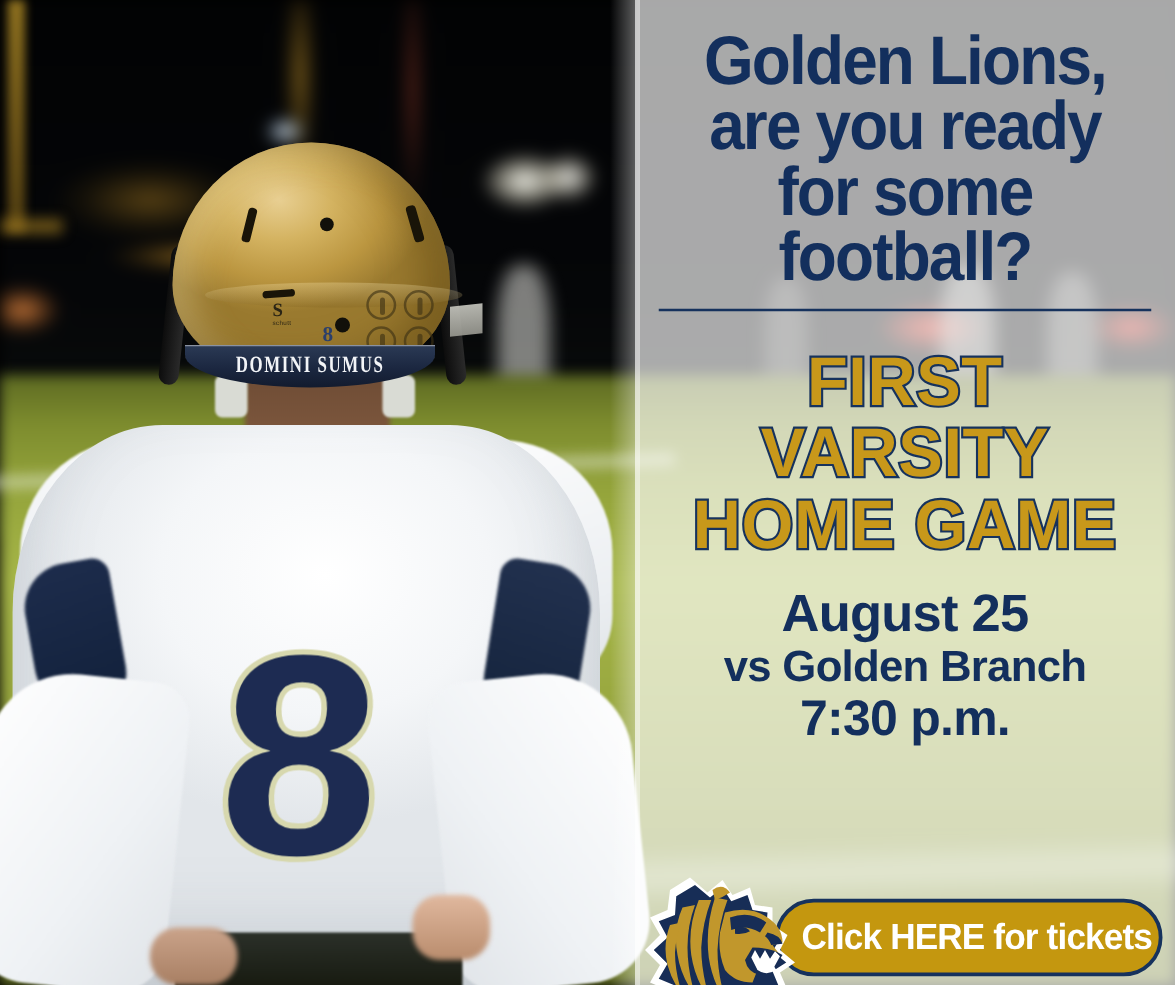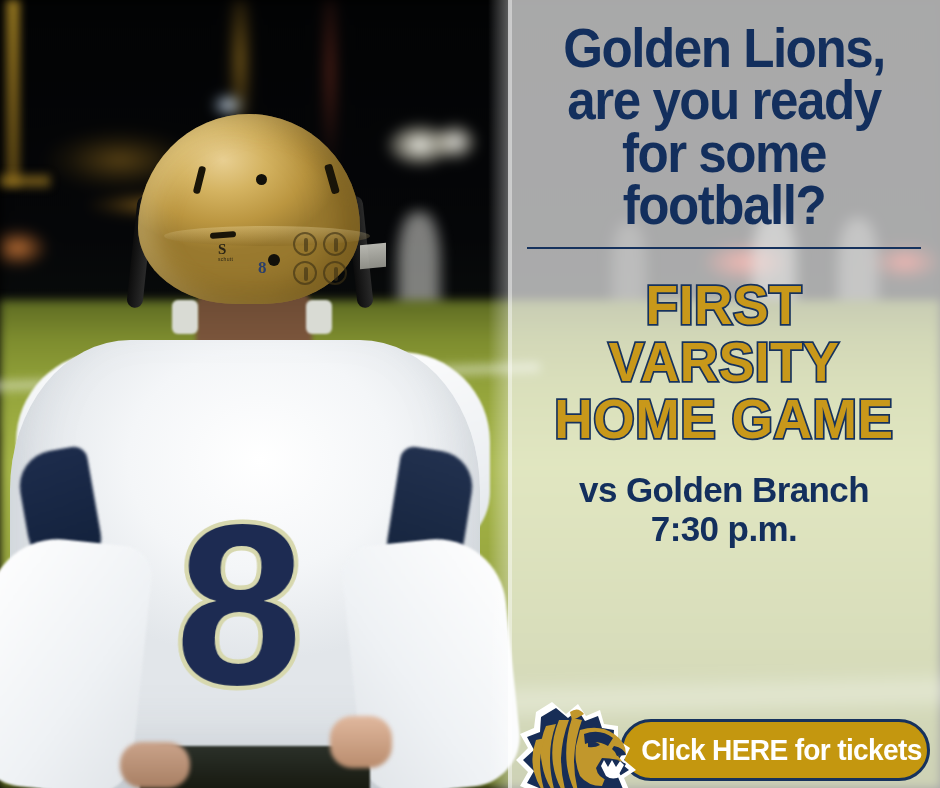--- a/index.html
+++ b/index.html
@@ -330,21 +330,21 @@
     margin-top: 20px;
     text-align: center;
     font-family: "Liberation Sans", sans-serif;
     font-weight: 700;
     color: #132f5d;
     line-height: 1.06;
     letter-spacing: -0.6px;
   }
   .details .d-date { display: block; font-size: 42px; }
   .details .d-opp  { display: block; font-size: 35px; margin-top: 2px; }
-  .details .d-time { display: block; font-size: 35px; margin-top: 2px; }
+  .details .d-time { display: block; font-size: 40px; margin-top: 2px; }
 
   
   .cta-row {
     position: absolute;
     left: 0; top: 696px; width: 432px; height: 128px;
   }
   .cta-button {
     position: absolute;
     left: 112px; top: 23px;
     width: 310px; height: 62px;
@@ -424,20 +424,23 @@
           <div class="decals">
             <div class="decal d1"></div>
             <div class="decal d2"></div>
             <div class="decal d3"></div>
             <div class="decal d4"></div>
           </div>
           <div class="sticker"></div>
         </div>
         <div class="chinstrap-l"></div>
         <div class="chinstrap-r"></div>
+        <div class="bumper">
+          <span>DOMINI SUMUS</span>
+        </div>
       </div>
     </div>
   </div>
 
   <div class="panel-fade"></div>
   <div class="panel"></div>
 
   <div class="panel-inner">
 
     <div class="headline">
@@ -449,20 +452,21 @@
 
     <div class="divider"></div>
 
     <div class="subhead">
       <span class="l">FIRST</span>
       <span class="l">VARSITY</span>
       <span class="l">HOME GAME</span>
     </div>
 
     <div class="details">
+      <span class="d-date">August 25</span>
       <span class="d-opp">vs Golden Branch</span>
       <span class="d-time">7:30 p.m.</span>
     </div>
 
     <div class="cta-row">
 
       <div class="cta-button">
         <span>Click HERE for tickets</span>
       </div>
 

